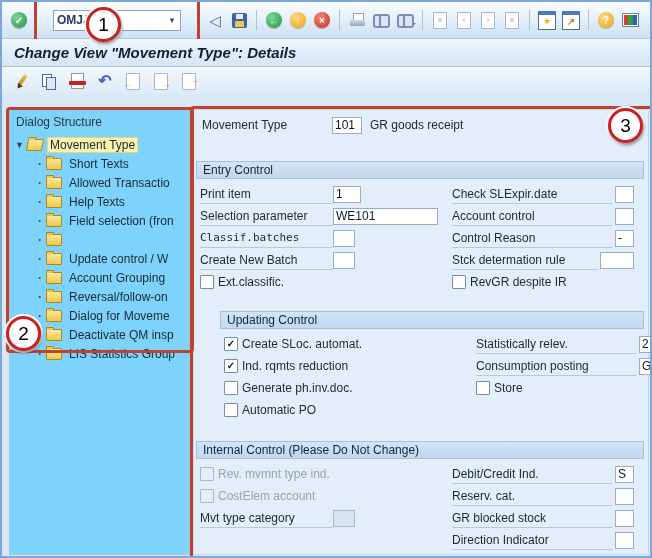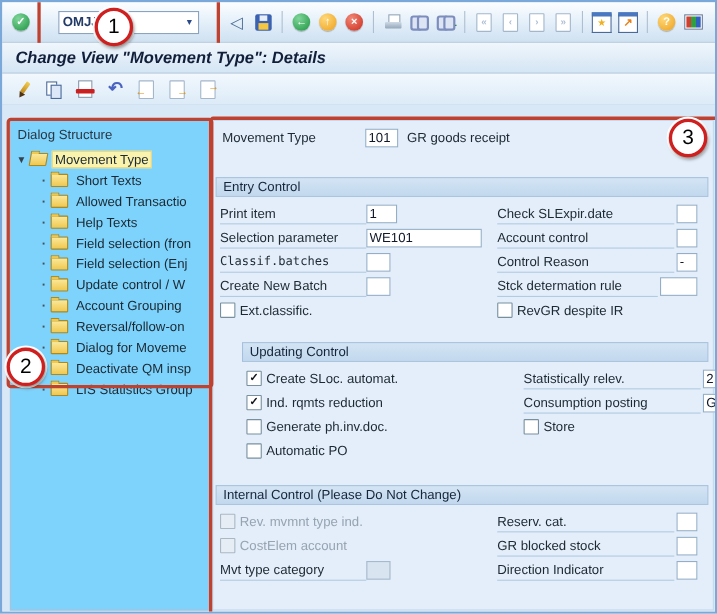--- a/index.html
+++ b/index.html
@@ -263,21 +263,20 @@
           <span class="tree-label">Help Texts</span>
         </div>
       <div class="tree-row child">
           <span class="dot">·</span>
           <span class="folder"></span>
           <span class="tree-label">Field selection (fron</span>
         </div>
       <div class="tree-row child">
           <span class="dot">·</span>
           <span class="folder"></span>
-          <span class="tree-label">Field selection (Enj</span>
         </div>
       <div class="tree-row child">
           <span class="dot">·</span>
           <span class="folder"></span>
           <span class="tree-label">Update control / W</span>
         </div>
       <div class="tree-row child">
           <span class="dot">·</span>
           <span class="folder"></span>
           <span class="tree-label">Account Grouping</span>
@@ -406,20 +405,24 @@
               <span class="cb dis"></span>
               <span class="cblbl dis">CostElem account</span>
             </div>
           <div class="frow">
               <span class="lbl">Mvt type category</span>
               <input class="ibox dis w22" value="" style="">
             </div>
         </div>
         <div class="col col-r">
           <div class="frow">
+              <span class="lbl">Debit/Credit Ind.</span>
+              <input class="ibox w20" value="S" style="">
+            </div>
+          <div class="frow">
               <span class="lbl">Reserv. cat.</span>
               <input class="ibox w20" value="" style="">
             </div>
           <div class="frow">
               <span class="lbl">GR blocked stock</span>
               <input class="ibox w20" value="" style="">
             </div>
           <div class="frow">
               <span class="lbl">Direction Indicator</span>
               <input class="ibox w20" value="" style="">

